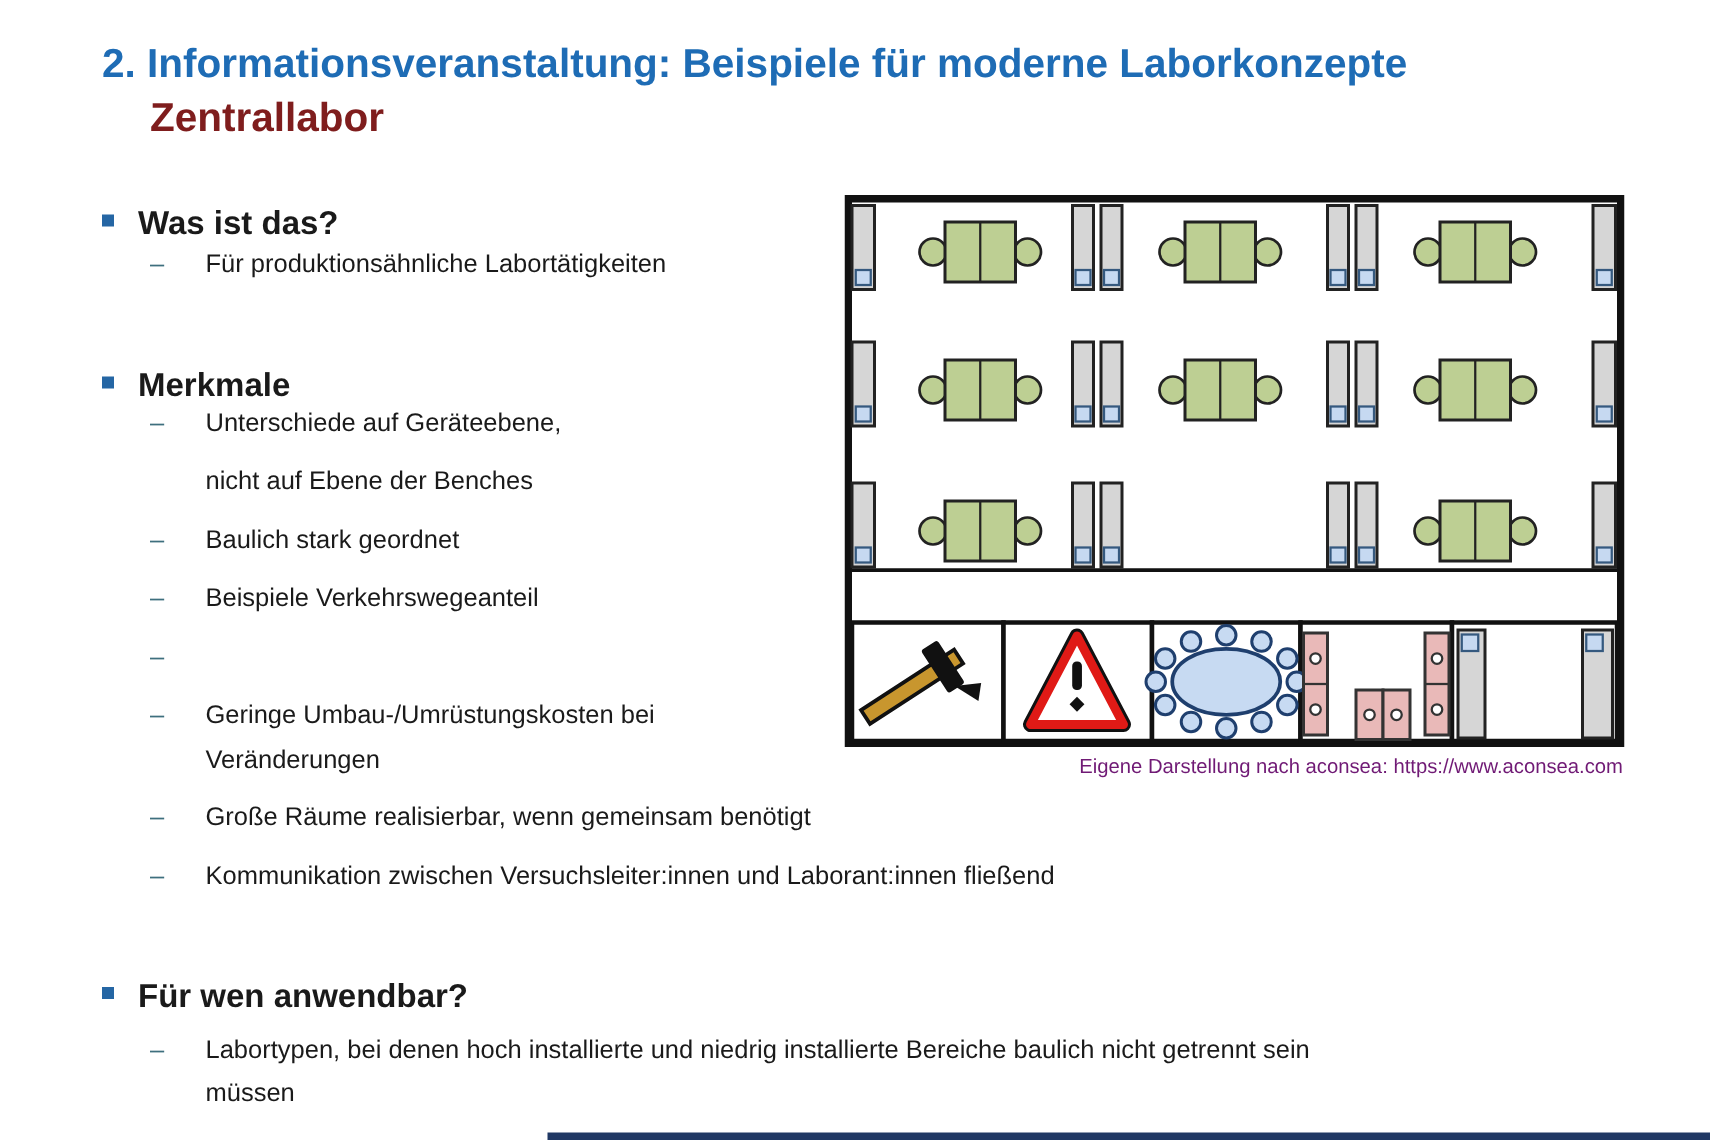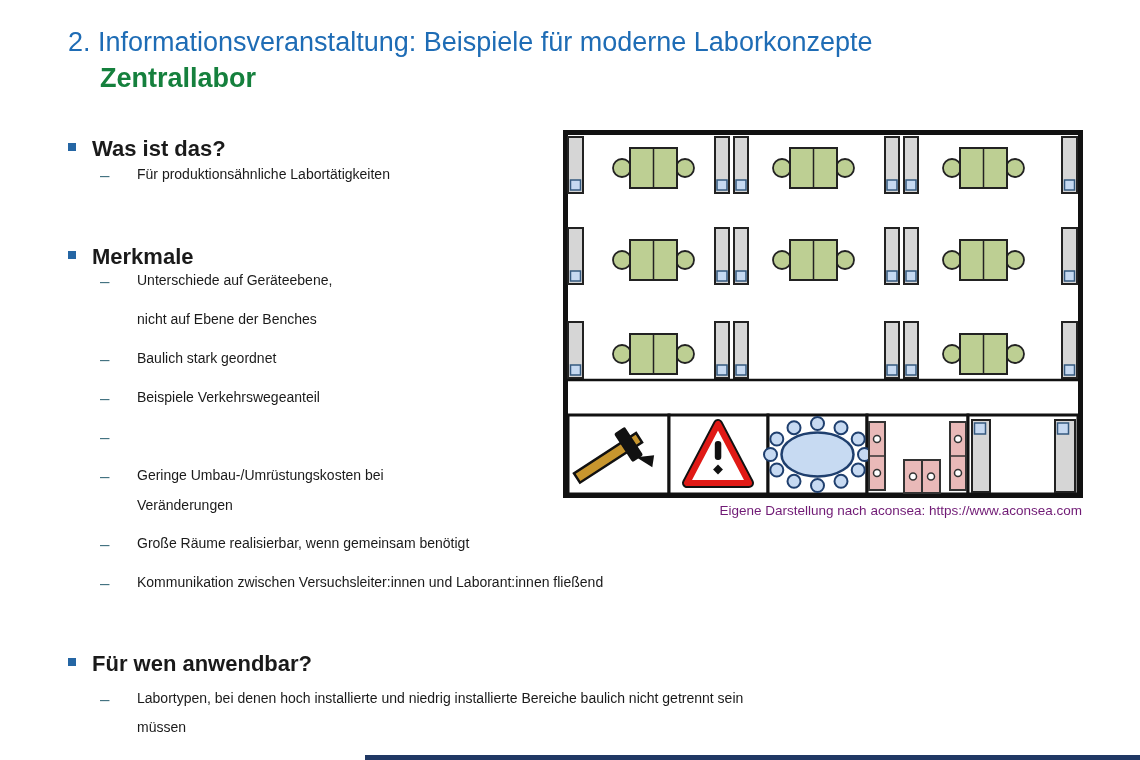--- a/index.html
+++ b/index.html
@@ -2,37 +2,37 @@
 <html><head>
 <meta charset="utf-8">
 <style>
   html,body{margin:0;padding:0;background:#e9e9e9;}
   .slide{
     position:relative;width:1140px;height:760px;background:#ffffff;
     font-family:"Liberation Sans",sans-serif;color:#1a1a1a;overflow:hidden;
   }
   .title{
     position:absolute;left:68px;top:26px;font-size:27px;line-height:32px;
-    color:#1e6cb5;font-weight:normal;white-space:nowrap;
+    color:#1e6cb5;font-weight:bold;white-space:nowrap;
   }
   .subtitle{
     position:absolute;left:100px;top:62px;font-size:27px;line-height:32px;
-    color:#15803d;font-weight:bold;white-space:nowrap;
+    color:#7f1d1d;font-weight:bold;white-space:nowrap;
   }
   .hdr-text{
     position:absolute;left:92px;font-size:22px;font-weight:bold;color:#1a1a1a;white-space:nowrap;
   }
   .sq{
     position:absolute;left:68px;width:8px;height:8px;background:#2566a4;
   }
   .dash{
     position:absolute;left:100px;font-size:17px;color:#3e6f7e;
   }
   .item-text{
-    position:absolute;left:137px;font-size:14px;color:#1a1a1a;white-space:nowrap;
+    position:absolute;left:137px;font-size:17px;color:#1a1a1a;white-space:nowrap;
   }
   .figure{position:absolute;left:563px;top:130px;width:520px;height:368px;}
   .caption{
     position:absolute;right:58px;top:503px;font-size:13.5px;color:#701a75;white-space:nowrap;
   }
   .footer-bar{
     position:absolute;left:365px;bottom:0;width:775px;height:5px;background:#203864;
   }
 </style>
 </head>

